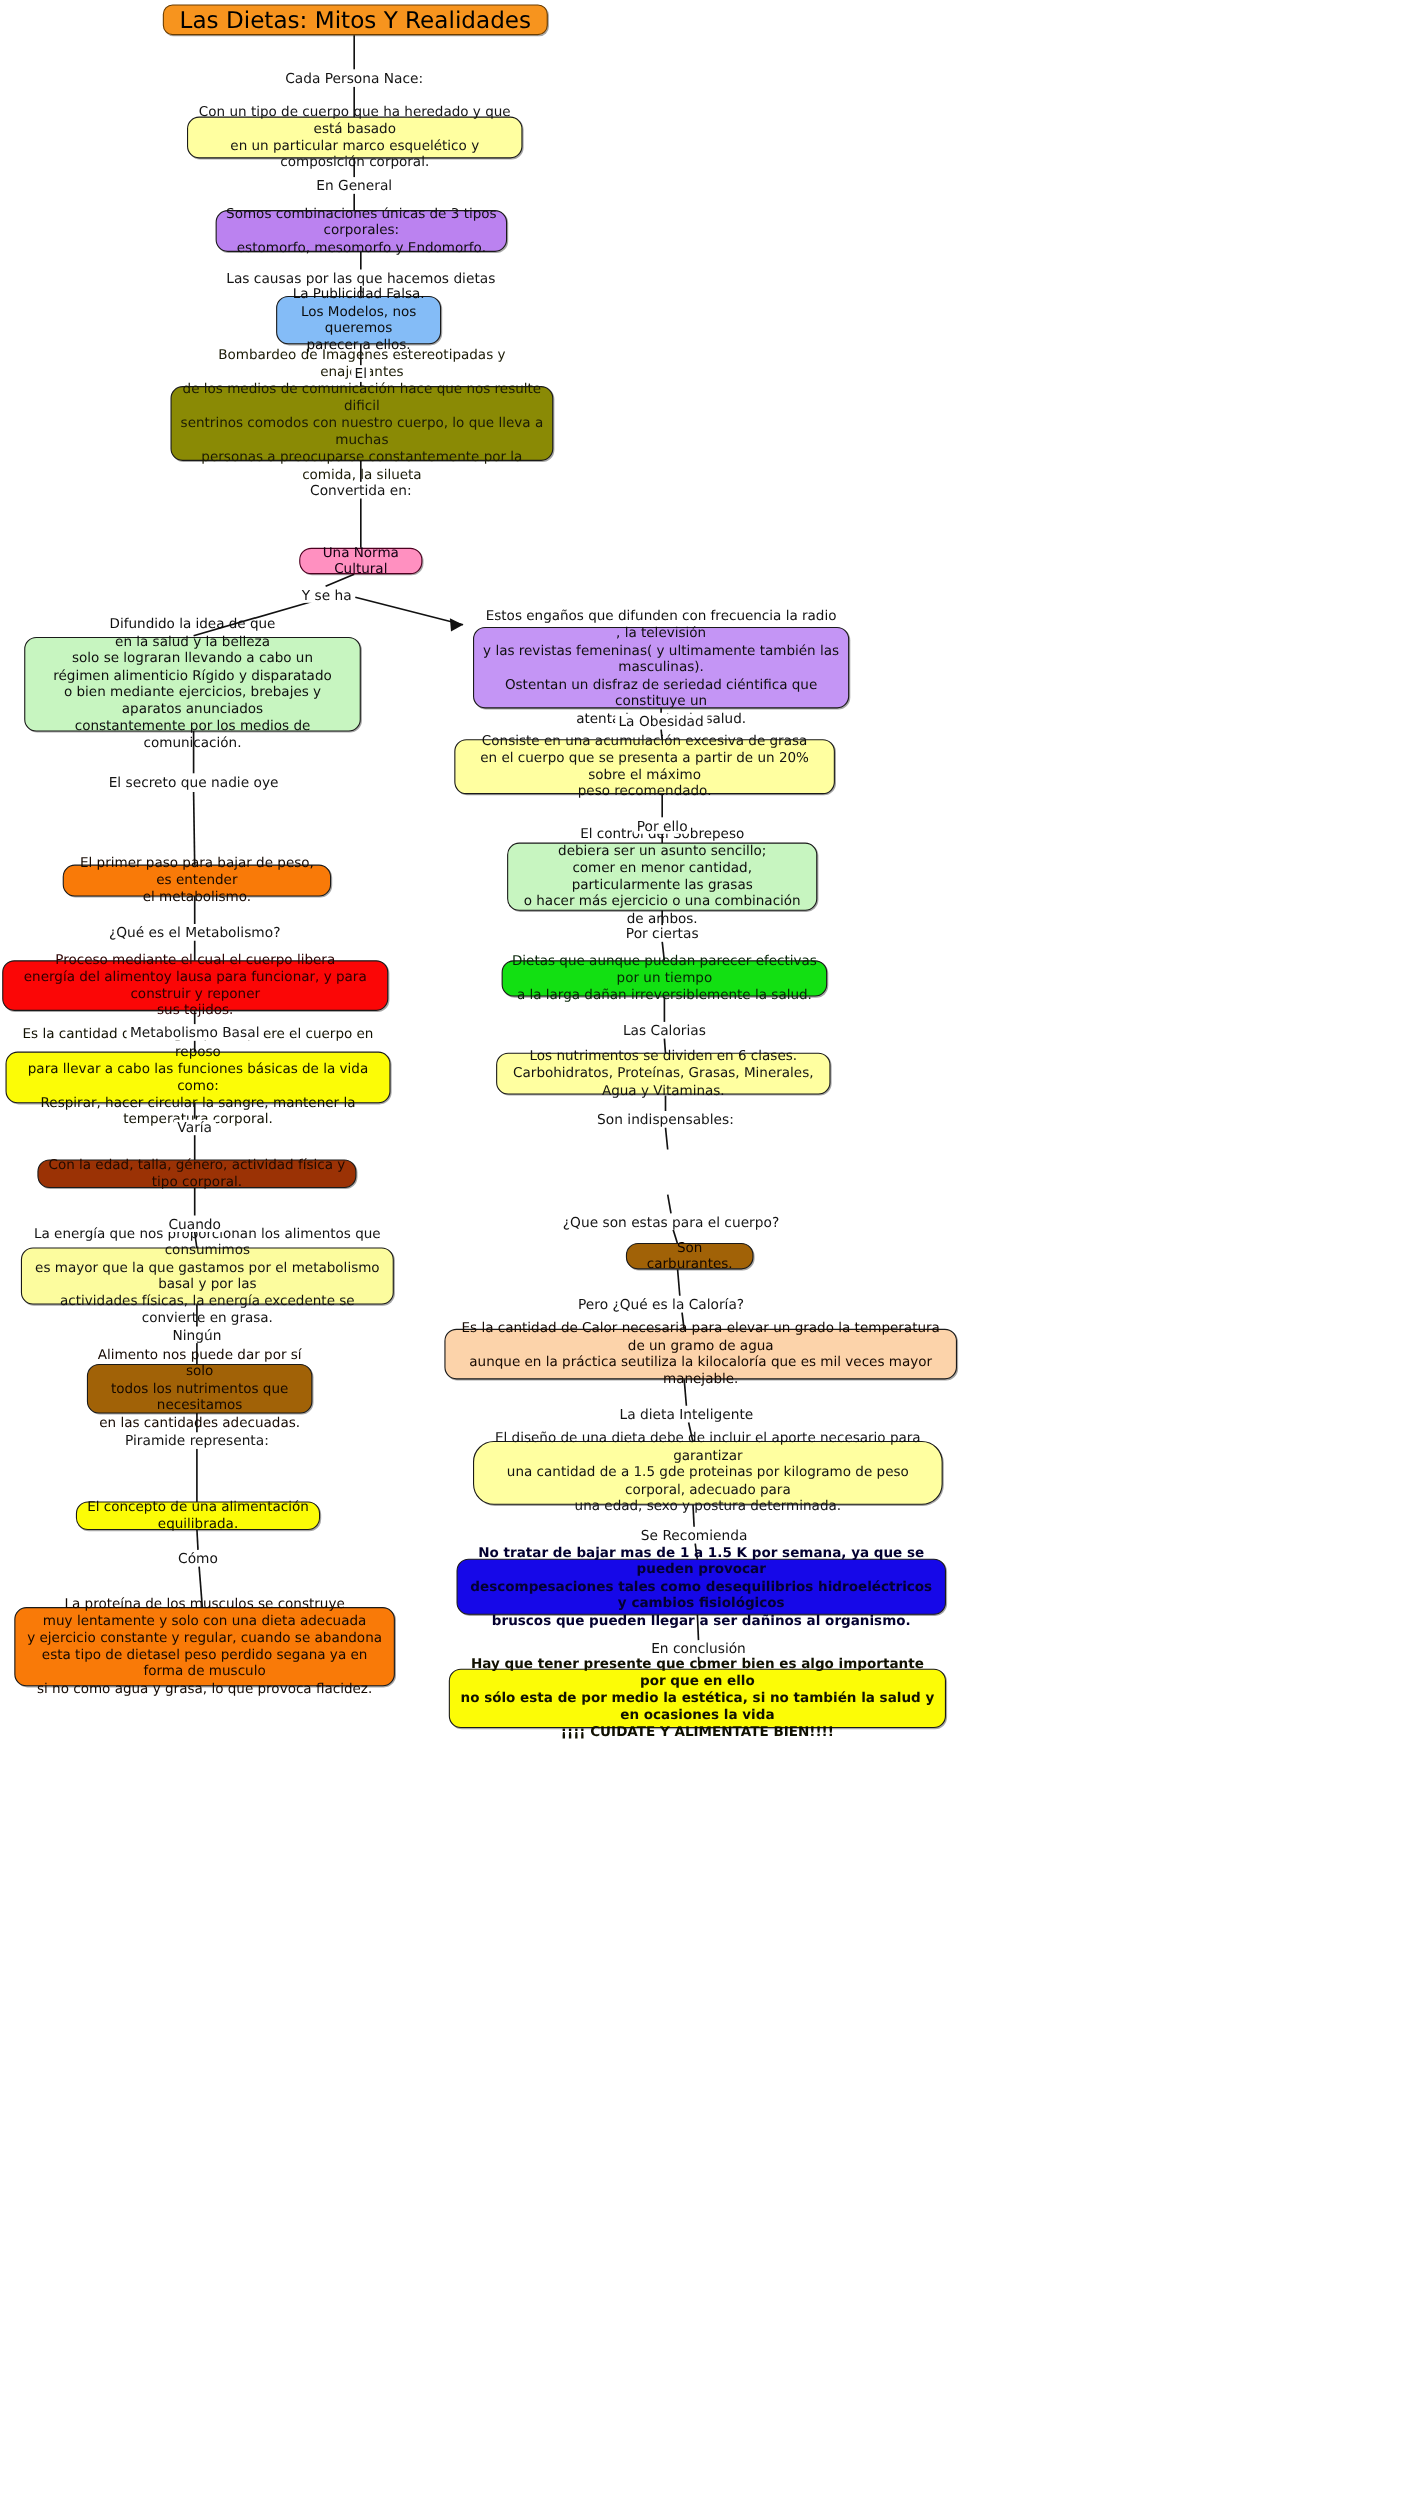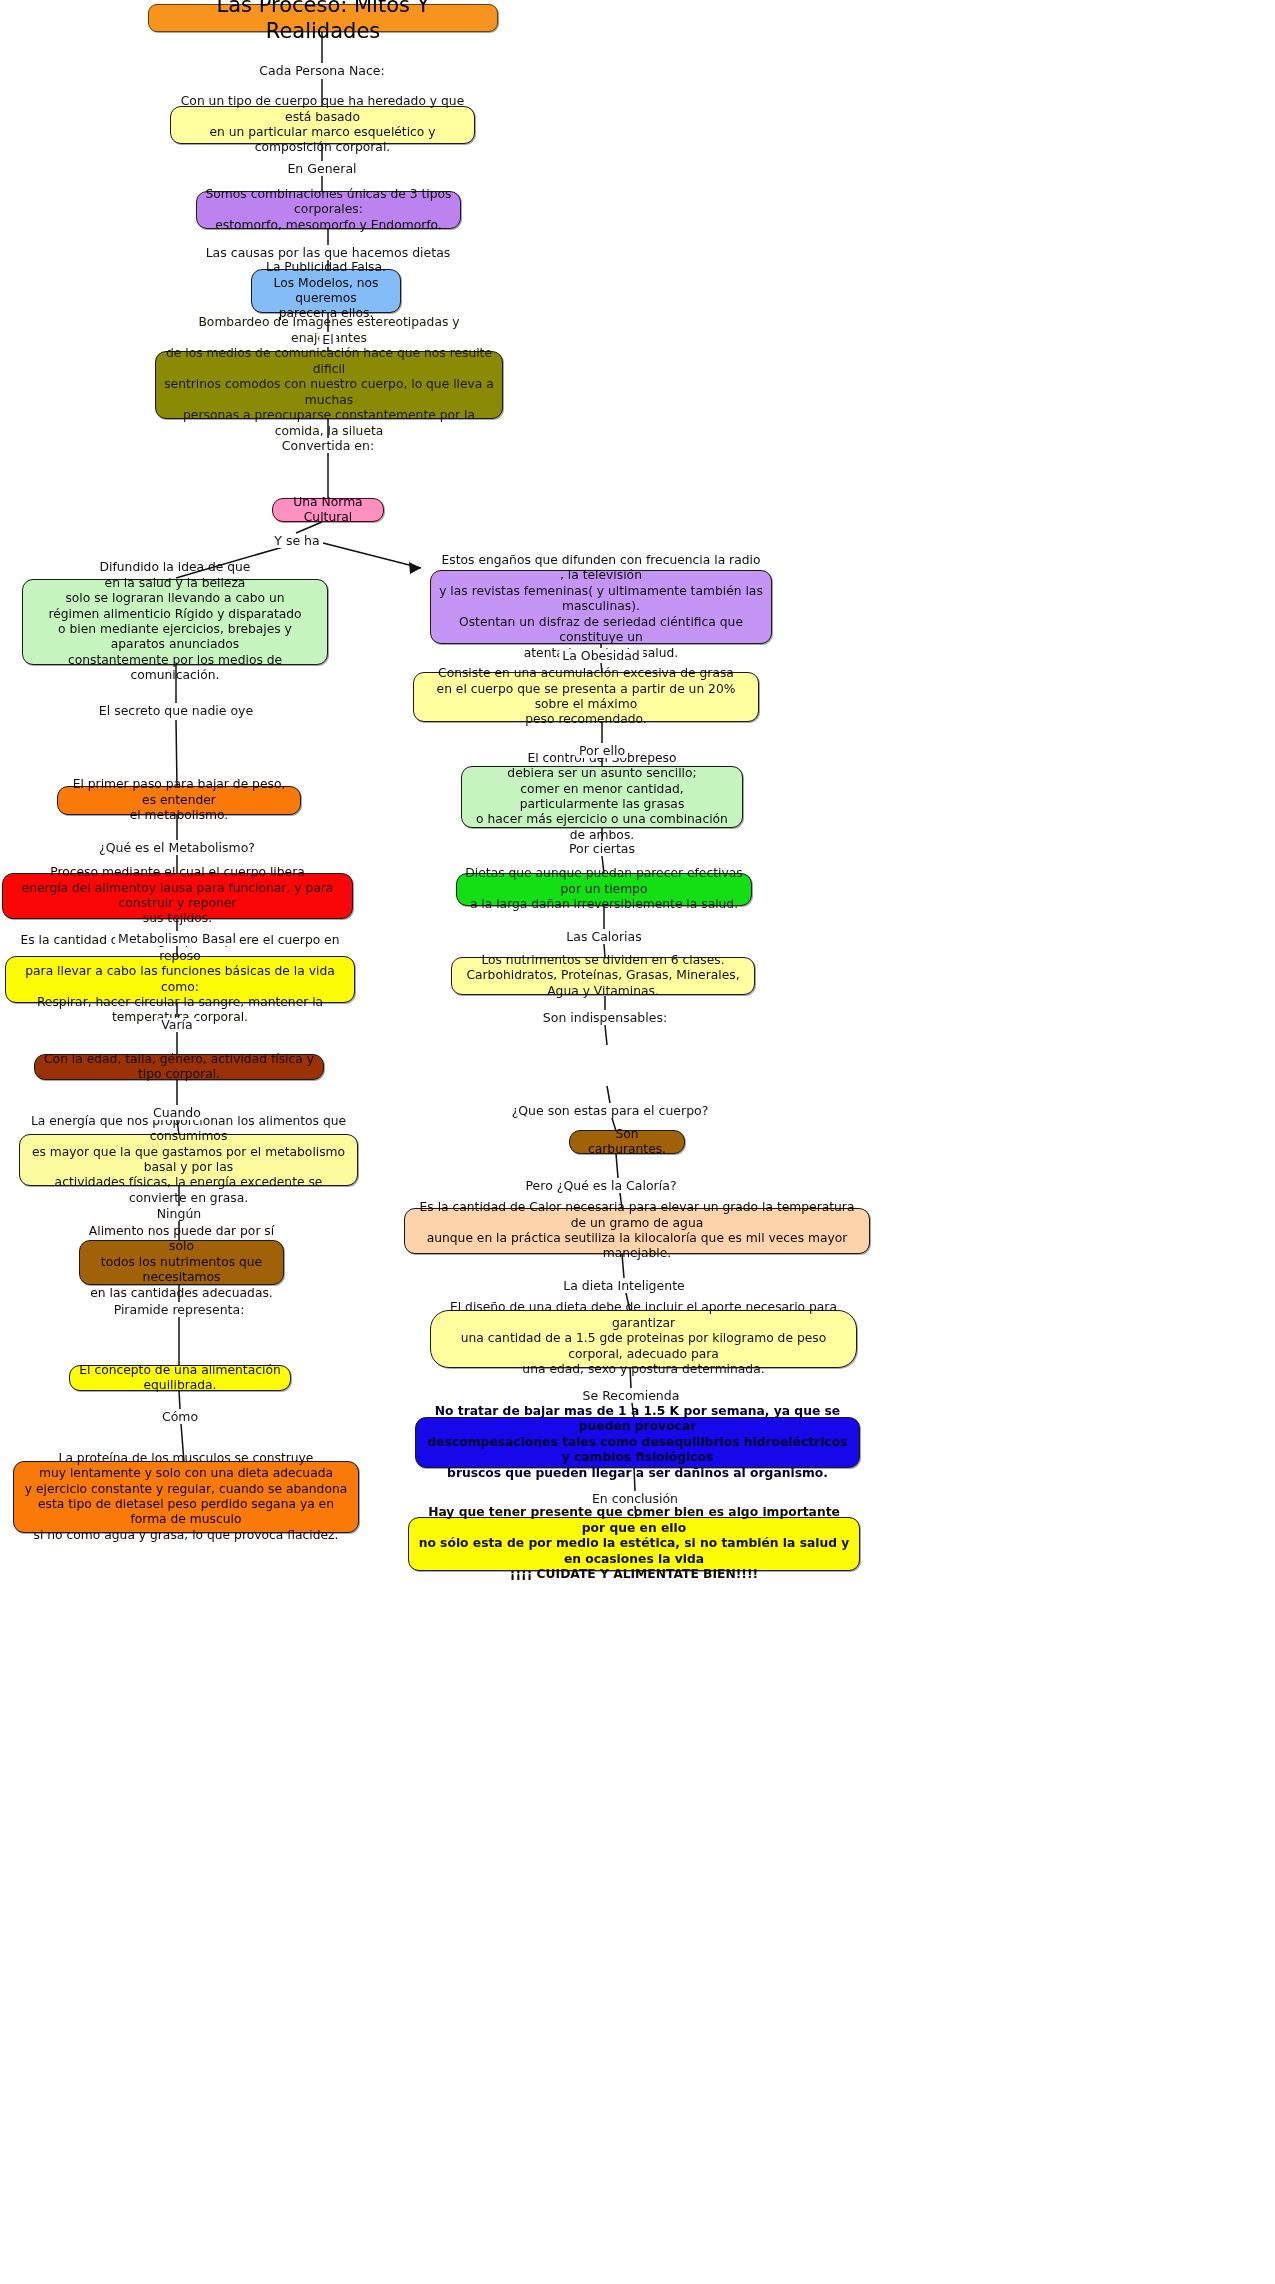--- a/index.html
+++ b/index.html
@@ -154,21 +154,21 @@
       <line x1="626" y1="1293" x2="630" y2="1311"></line>
 
       <line x1="630" y1="1368" x2="631" y2="1388"></line>
       <line x1="632" y1="1403" x2="634" y2="1418"></line>
 
       <line x1="634" y1="1468" x2="635" y2="1491"></line>
       <line x1="635" y1="1506" x2="636" y2="1518"></line>
     </g>
   </svg>
 
-  <div class="node c-title" style="left:148px;top:4px;width:350px;height:28px;">Las Proceso: Mitos Y Realidades</div>
+  <div class="node c-title" style="left:148px;top:4px;width:350px;height:28px;">Las Dietas: Mitos Y Realidades</div>
 
   <div class="node c-yellow fs12" style="left:170px;top:106px;width:305px;height:38px;">Con un tipo de cuerpo que ha heredado y que está basado
 en un particular marco esquelético y composición corporal.</div>
 
   <div class="node c-purple fs12" style="left:196px;top:191px;width:265px;height:38px;">Somos combinaciones únicas de 3 tipos corporales:
 estomorfo, mesomorfo y Endomorfo.</div>
 
   <div class="node c-blue fs12" style="left:251px;top:269px;width:150px;height:44px;">La Publicidad Falsa.
 Los Modelos, nos queremos
 parecer a ellos.</div>

